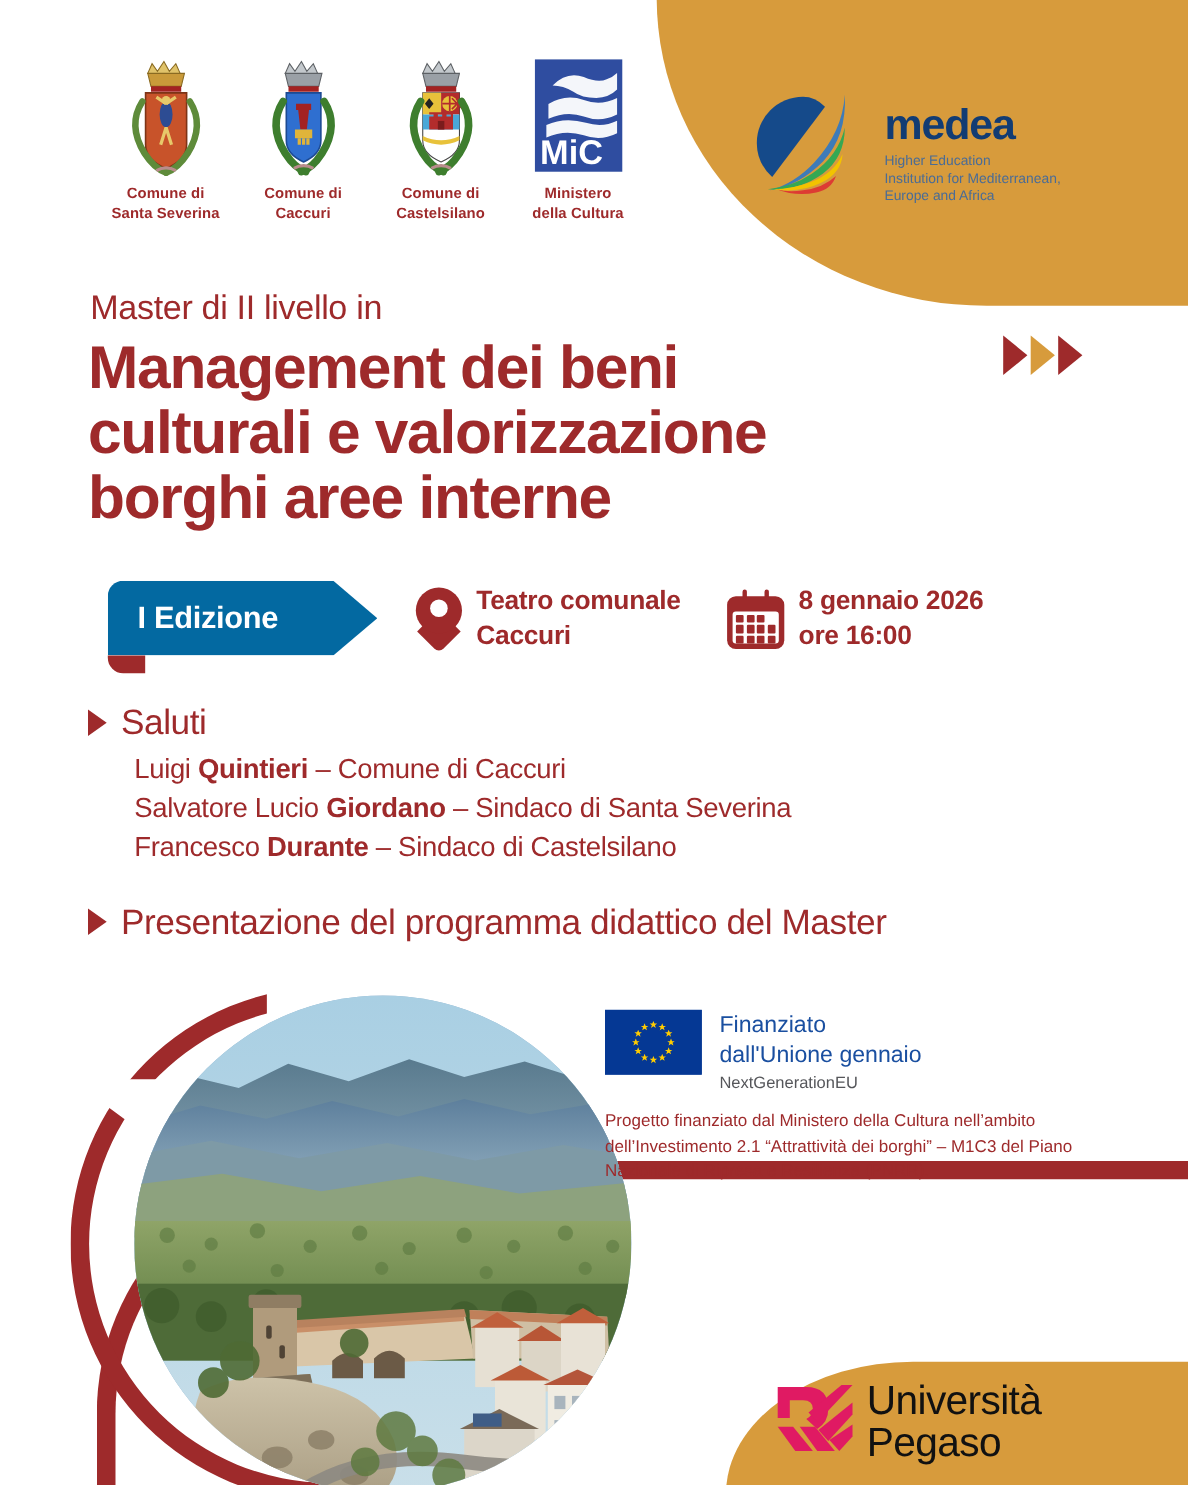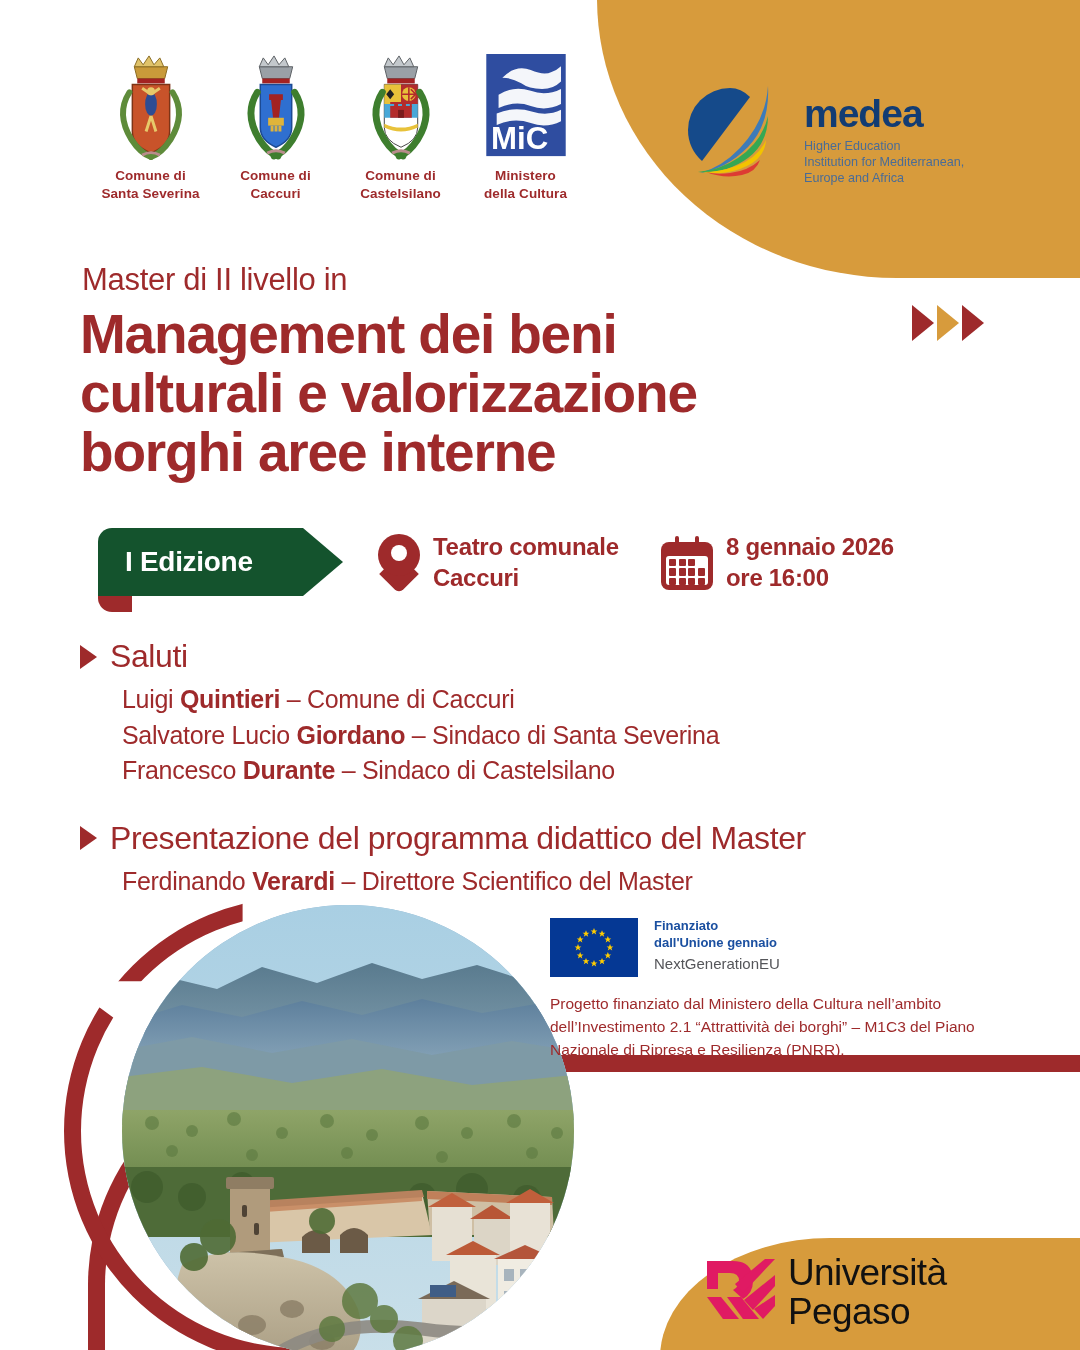--- a/index.html
+++ b/index.html
@@ -70,21 +70,21 @@
   }
   .title-line{display:block;}
   .arrows{position:absolute;left:912px;top:305px;display:flex;gap:3px;z-index:6;}
   .tri{width:0;height:0;border-top:18px solid transparent;border-bottom:18px solid transparent;border-left:22px solid #9E2A2B;}
   .tri.gold{border-left-color:#D79B3C;}
 
   
   .meta-row{position:absolute;left:98px;top:528px;width:900px;height:100px;z-index:6;}
   .badge{
     position:absolute;left:0;top:0;width:245px;height:68px;
-    background:#14532d;color:#fff;
+    background:#0369a1;color:#fff;
     display:flex;align-items:center;
     border-top-left-radius:14px;
     clip-path:polygon(0 0, 205px 0, 245px 34px, 205px 68px, 0 68px);
   }
   .badge-label{font-size:28px;font-weight:bold;padding-left:27px;letter-spacing:-.3px;}
   .badge-tail{
     position:absolute;left:0;top:68px;width:34px;height:16px;background:#9E2A2B;
     border-bottom-left-radius:14px;
   }
   .meta-item{position:absolute;display:flex;align-items:center;gap:13px;}
@@ -126,21 +126,21 @@
   .photo{
     position:absolute;left:122px;top:905px;width:452px;height:452px;border-radius:50%;
     overflow:hidden;z-index:4;background:#8fb3cf;
   }
   .photo svg{display:block;width:100%;height:100%;}
 
   
   .eu{position:absolute;left:550px;top:918px;width:470px;z-index:6;}
   .eu-top{display:flex;align-items:flex-start;gap:16px;}
   .eu-flag{width:88px;height:59px;background:#053894;flex:none;position:relative;}
-  .eu-t1{font-size:13px;font-weight:bold;color:#1A4FA0;line-height:1.3;}
+  .eu-t1{font-size:21px;font-weight:normal;color:#1A4FA0;line-height:1.3;}
   .eu-t2{font-size:15px;color:#55565A;margin-top:3px;}
   .eu-note{margin-top:16px;font-size:15.5px;line-height:1.48;color:#9E2A2B;}
 
   
   .pegaso{position:absolute;left:705px;top:1253px;display:flex;align-items:center;gap:9px;z-index:6;}
   .pegaso-name{font-size:37px;color:#111;line-height:1.06;letter-spacing:-.6px;}
 </style>
 </head>
 <body>
 
@@ -339,23 +339,20 @@
         <div class="sec-line"><span>Francesco </span><b>Durante</b><span> – Sindaco di Castelsilano</span></div>
       </div>
     </div>
 
     <div class="sec-gap"></div>
 
     <div>
       <div class="sec-head">
         <span class="sec-tri"></span>
         <span class="sec-title">Presentazione del programma didattico del Master</span>
-      </div>
-      <div class="sec-list">
-        <div class="sec-line"><span>Ferdinando </span><b>Verardi</b><span> – Direttore Scientifico del Master</span></div>
       </div>
     </div>
 
   </div>
 
   <div class="photo">
     <svg viewBox="0 0 452 452" preserveAspectRatio="xMidYMid slice">
       <defs>
         <linearGradient id="sky" x1="0" y1="0" x2="0" y2="1">
           <stop offset="0%" stop-color="#a9cfe3"></stop>

